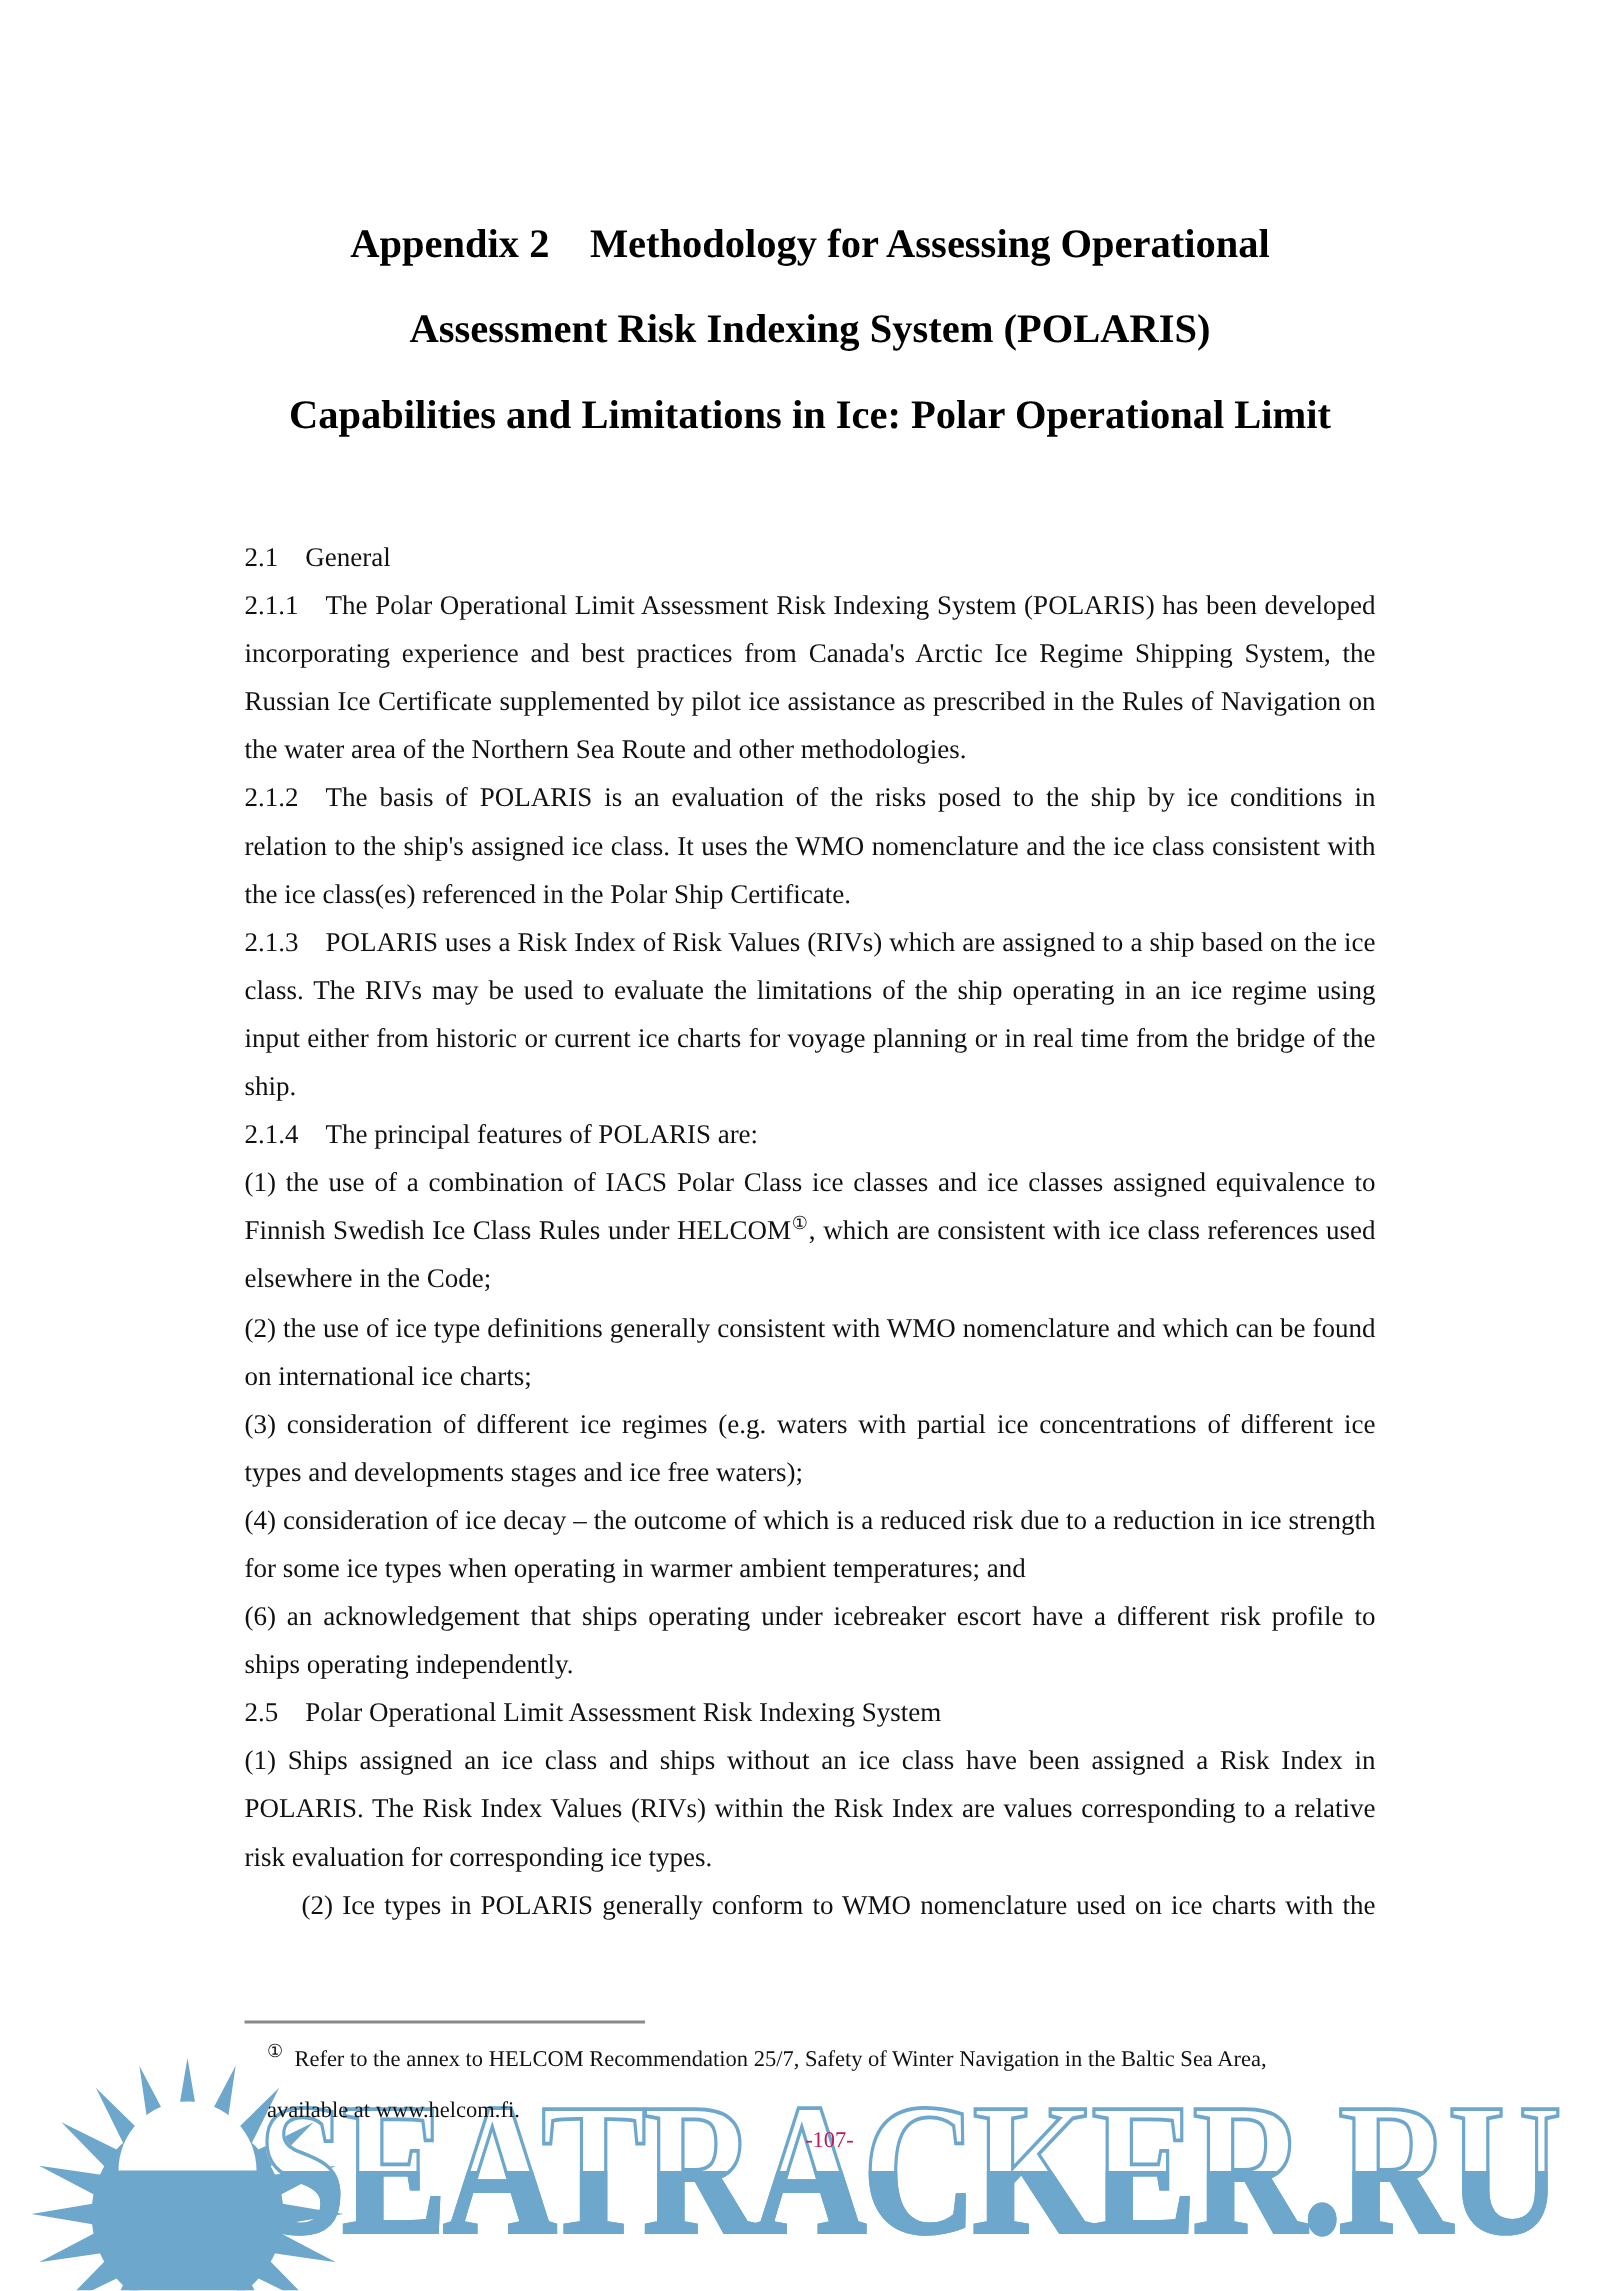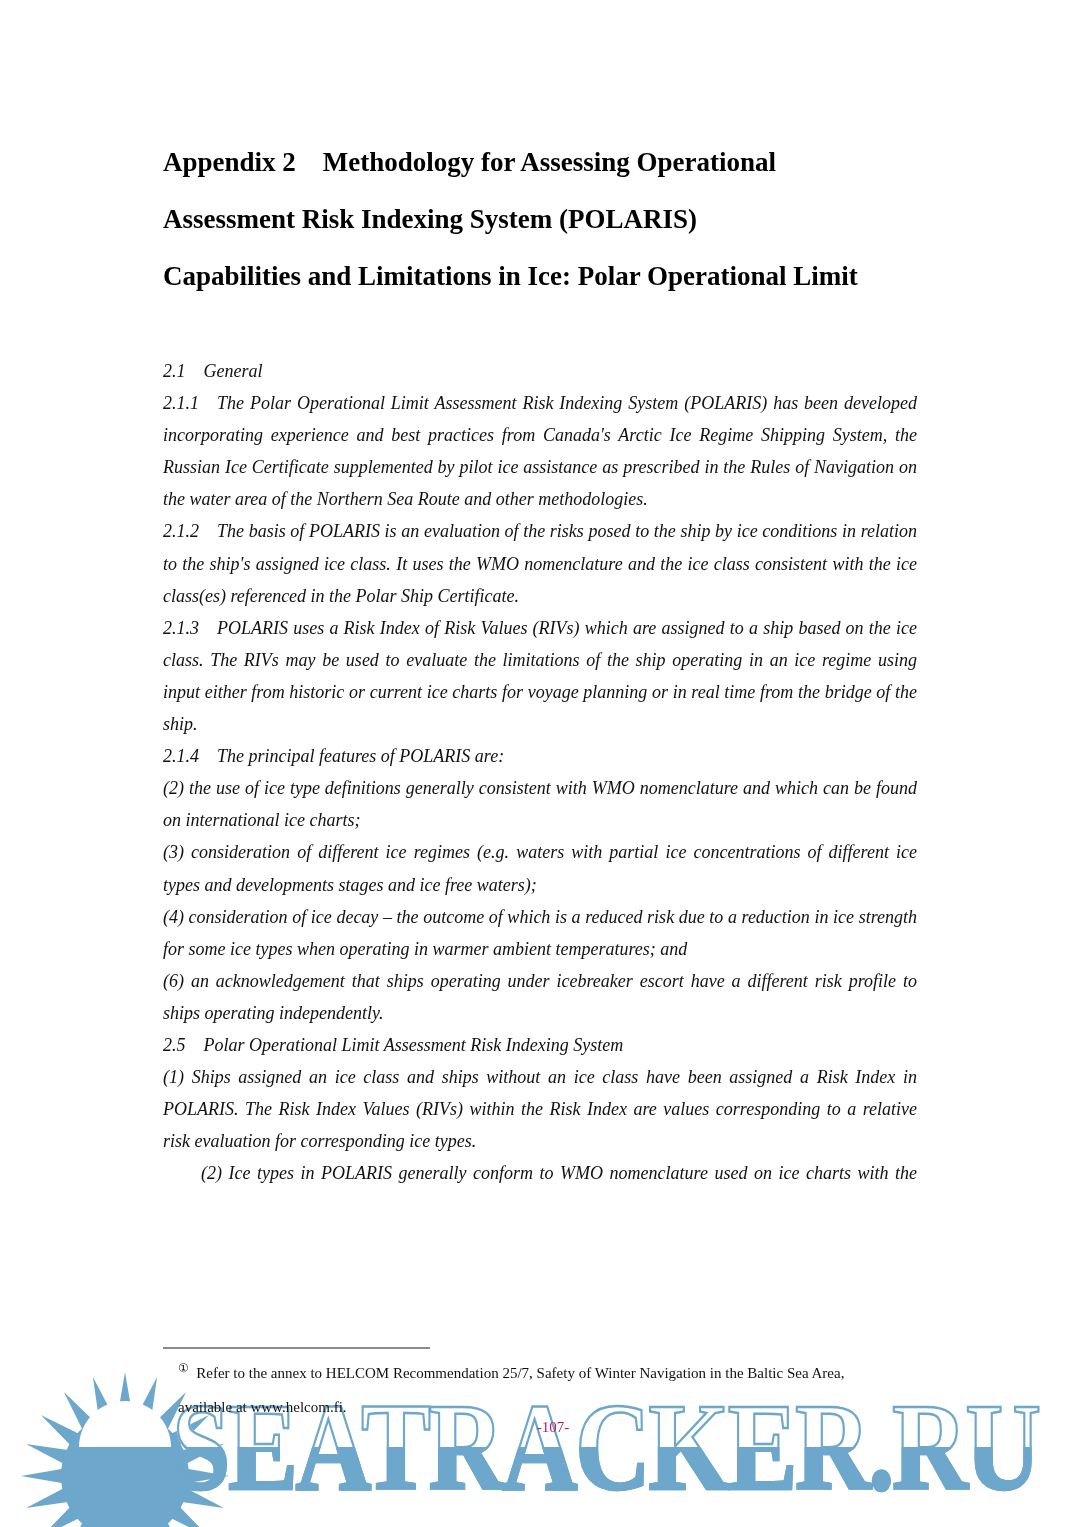--- a/index.html
+++ b/index.html
@@ -19,23 +19,23 @@
     height:110px;line-height:110px;
     font-weight:700;font-size:125px;letter-spacing:-3px;white-space:nowrap;
     transform:scaleX(0.84);transform-origin:left top;
     background:linear-gradient(to bottom,#ffffff 0%,#ffffff 50%,var(--wm) 50%,var(--wm) 100%);
     -webkit-background-clip:text;background-clip:text;
     color:transparent;
     -webkit-text-stroke:2.5px var(--wm);
   }
   
   .content{position:absolute;left:163px;top:0;width:754px;z-index:1;}
-  .title{margin:134px 0 0 0;text-align:left;font-size:27px;font-weight:700;line-height:57px;color:#000;}
+  .title{margin:134px 0 0 0;text-align:center;font-size:27px;font-weight:700;line-height:57px;color:#000;}
   .body-text{margin-top:50px;font-size:18px;line-height:32.1px;text-align:justify;}
-  .para{margin:0;font-style:italic;}
+  .para{margin:0;}
   .para.gap-before{margin-top:7px;}
   .para.justify-last{text-align-last:justify;margin-left:38px;}
   .plabel{display:inline;margin-right:1em;}
   .para sup,.fn-line sup{font-size:12px;line-height:0;vertical-align:super;}
   
   .footnote{position:absolute;left:163px;top:1347px;width:754px;z-index:1;}
   .fn-rule{width:267px;border-top:2px solid #8a8a8a;margin-bottom:12px;}
   .fn-line{margin:15px;font-size:15px;line-height:19px;text-align:left;}
   
   .page-number{position:absolute;left:0;top:1419px;width:1080px;text-align:center;
@@ -60,20 +60,21 @@
       <div>Appendix 2 Methodology for Assessing Operational</div>
       <div>Assessment Risk Indexing System (POLARIS)</div>
       <div>Capabilities and Limitations in Ice: Polar Operational Limit</div>
     </h1>
     <div class="body-text" id="paragraphs">
         <p class="para"><span class="plabel">2.1</span>General</p>
         <p class="para"><span class="plabel">2.1.1</span>The Polar Operational Limit Assessment Risk Indexing System (POLARIS) has been developed incorporating experience and best practices from Canada's Arctic Ice Regime Shipping System, the Russian Ice Certificate supplemented by pilot ice assistance as prescribed in the Rules of Navigation on the water area of the Northern Sea Route and other methodologies.</p>
         <p class="para"><span class="plabel">2.1.2</span>The basis of POLARIS is an evaluation of the risks posed to the ship by ice conditions in relation to the ship's assigned ice class. It uses the WMO nomenclature and the ice class consistent with the ice class(es) referenced in the Polar Ship Certificate.</p>
         <p class="para"><span class="plabel">2.1.3</span>POLARIS uses a Risk Index of Risk Values (RIVs) which are assigned to a ship based on the ice class. The RIVs may be used to evaluate the limitations of the ship operating in an ice regime using input either from historic or current ice charts for voyage planning or in real time from the bridge of the ship.</p>
         <p class="para"><span class="plabel">2.1.4</span>The principal features of POLARIS are:</p>
+        <p class="para">(1) the use of a combination of IACS Polar Class ice classes and ice classes assigned equivalence to Finnish Swedish Ice Class Rules under HELCOM<sup>①</sup>, which are consistent with ice class references used elsewhere in the Code;</p>
         <p class="para">(2) the use of ice type definitions generally consistent with WMO nomenclature and which can be found on international ice charts;</p>
         <p class="para">(3) consideration of different ice regimes (e.g. waters with partial ice concentrations of different ice types and developments stages and ice free waters);</p>
         <p class="para">(4) consideration of ice decay – the outcome of which is a reduced risk due to a reduction in ice strength for some ice types when operating in warmer ambient temperatures; and</p>
         <p class="para">(6) an acknowledgement that ships operating under icebreaker escort have a different risk profile to ships operating independently.</p>
         <p class="para"><span class="plabel">2.5</span>Polar Operational Limit Assessment Risk Indexing System</p>
         <p class="para">(1) Ships assigned an ice class and ships without an ice class have been assigned a Risk Index in POLARIS. The Risk Index Values (RIVs) within the Risk Index are values corresponding to a relative risk evaluation for corresponding ice types.</p>
         <p class="para justify-last">(2) Ice types in POLARIS generally conform to WMO nomenclature used on ice charts with the</p>
       </div>
   </div>
 

